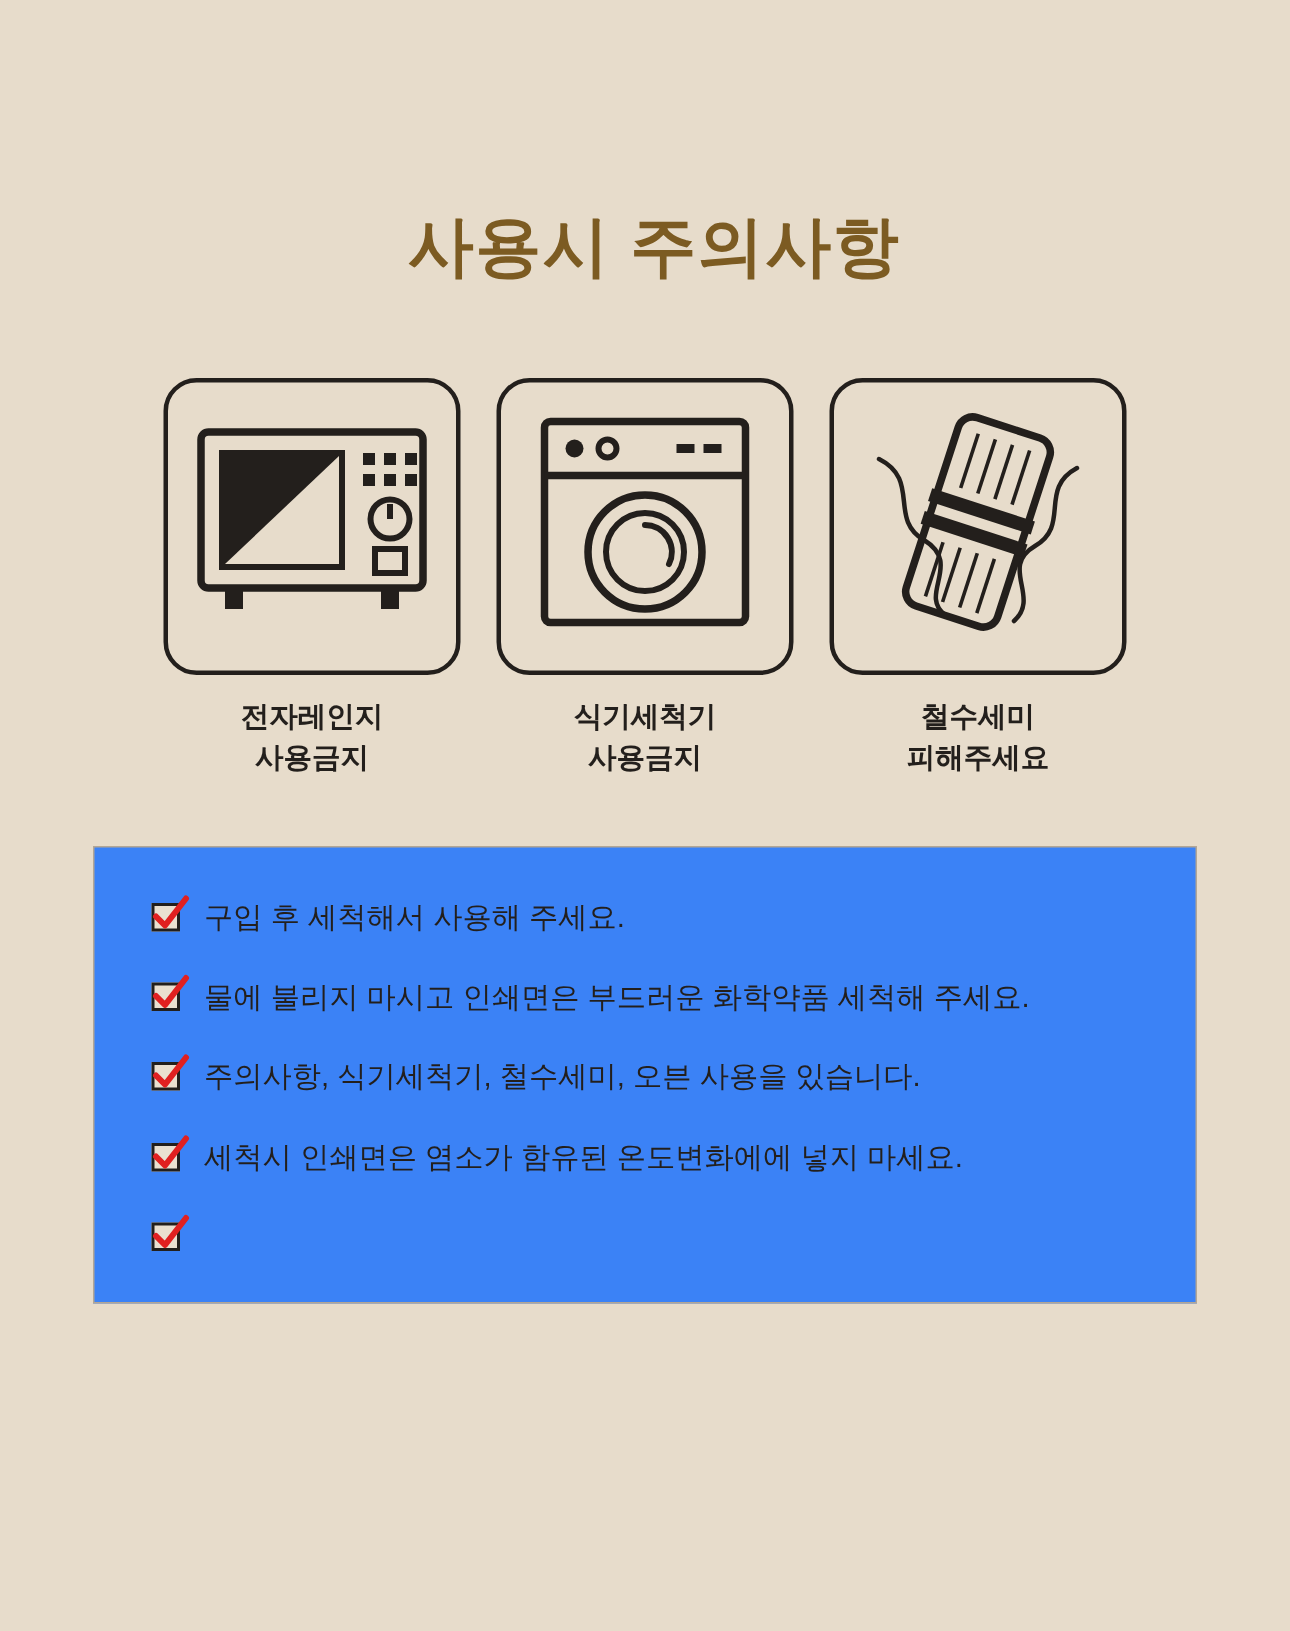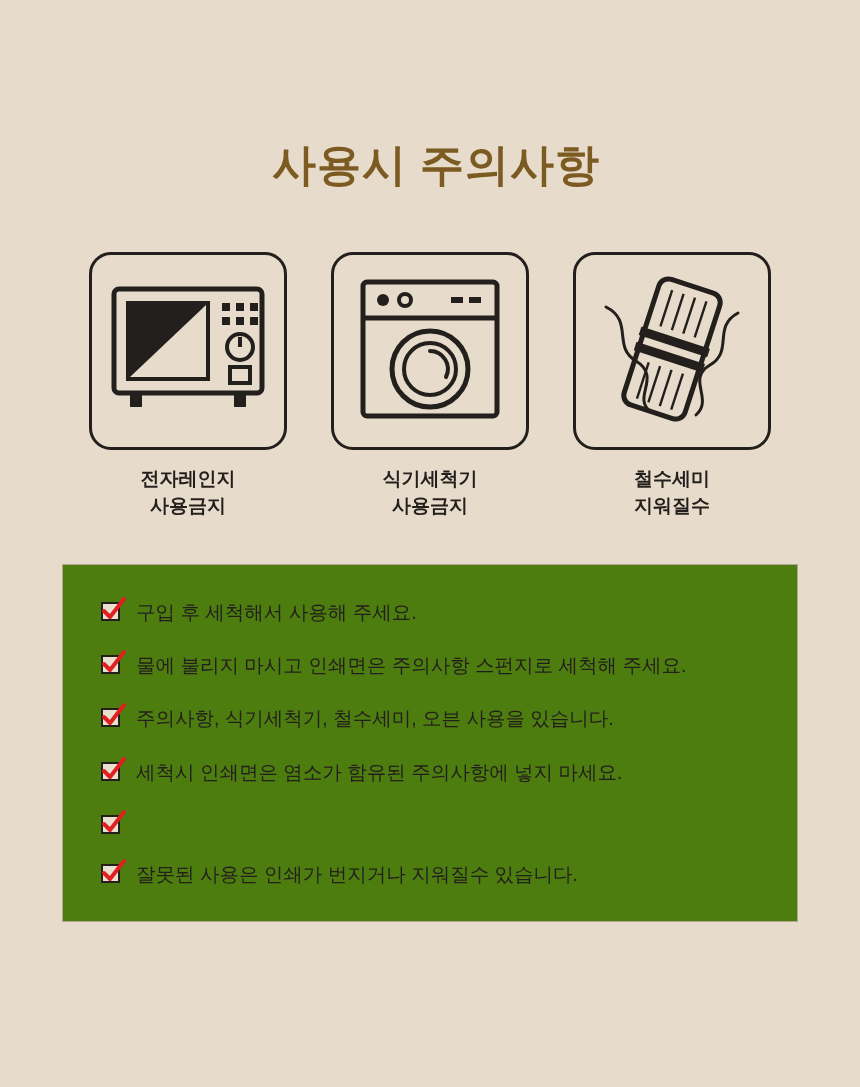--- a/index.html
+++ b/index.html
@@ -30,21 +30,21 @@
     color: #7c5b22;
     padding-top: 112px;
     line-height: 1.1;
     padding-left: 12px;
   }
 
   
   .icons {
     display: flex;
     justify-content: center;
-    gap: 42px;
+    gap: 22px;
     margin-top: 62px;
   }
   .icon-cell {
     width: 200px;
     display: flex;
     flex-direction: column;
     align-items: center;
   }
   .icon-box {
     width: 198px;
@@ -66,21 +66,21 @@
     color: #231f1c;
     white-space: pre-line;
   }
 
   
   .notes {
     margin: 44px auto 0 auto;
     width: 736px;
     box-sizing: border-box;
     border: 1.5px solid #b3a694;
-    background: #4d7c0f;
+    background: #3b82f6;
     padding: 34px 16px 30px 38px;
   }
   .note-row {
     display: flex;
     align-items: flex-start;
     margin-bottom: 27px;
   }
   .note-row:last-child { margin-bottom: 4px; }
 
   .check {
@@ -185,68 +185,60 @@
                 <line x1="62" y1="100" x2="62" y2="138"></line>
                 <line x1="74" y1="100" x2="74" y2="138"></line>
                 <line x1="86" y1="100" x2="86" y2="138"></line>
                 <line x1="98" y1="100" x2="98" y2="138"></line>
               </g>
             </g>
           </svg>
         </span>
       </div>
       <div class="icon-caption">철수세미
-지워질수</div>
+피해주세요</div>
     </div>
 
   </div>
 
   <div class="notes" id="notes-panel">
       <div class="note-row">
         <span class="check">
           <svg viewBox="0 0 28 28">
             <path d="M5 15 L11 21 L25 3" fill="none" stroke="#e02020" stroke-width="4" stroke-linecap="round" stroke-linejoin="round"></path>
           </svg>
         </span>
         <span class="note-text"><span>구입 후 세척해서 사용해 주세요.</span></span>
       </div>
       <div class="note-row">
         <span class="check">
           <svg viewBox="0 0 28 28">
             <path d="M5 15 L11 21 L25 3" fill="none" stroke="#e02020" stroke-width="4" stroke-linecap="round" stroke-linejoin="round"></path>
           </svg>
         </span>
-        <span class="note-text"><b>물에 불리지 마시고</b><span> 인쇄면은 주의사항 스펀지로 세척해 주세요.</span></span>
+        <span class="note-text"><b>물에 불리지 마시고</b><span> 인쇄면은 부드러운 화학약품 세척해 주세요.</span></span>
       </div>
       <div class="note-row">
         <span class="check">
           <svg viewBox="0 0 28 28">
             <path d="M5 15 L11 21 L25 3" fill="none" stroke="#e02020" stroke-width="4" stroke-linecap="round" stroke-linejoin="round"></path>
           </svg>
         </span>
         <span class="note-text"><b>주의사항, 식기세척기, 철수세미, 오븐</b><span> 사용을 있습니다.</span></span>
       </div>
       <div class="note-row">
         <span class="check">
           <svg viewBox="0 0 28 28">
             <path d="M5 15 L11 21 L25 3" fill="none" stroke="#e02020" stroke-width="4" stroke-linecap="round" stroke-linejoin="round"></path>
           </svg>
         </span>
-        <span class="note-text"><span>세척시 인쇄면은 염소가 함유된 </span><b>주의사항</b><span>에 넣지 마세요.</span></span>
-      </div>
-      <div class="note-row">
-        <span class="check">
-          <svg viewBox="0 0 28 28">
-            <path d="M5 15 L11 21 L25 3" fill="none" stroke="#e02020" stroke-width="4" stroke-linecap="round" stroke-linejoin="round"></path>
-          </svg>
-        </span>
-      </div>
-      <div class="note-row">
-        <span class="check">
-          <svg viewBox="0 0 28 28">
-            <path d="M5 15 L11 21 L25 3" fill="none" stroke="#e02020" stroke-width="4" stroke-linecap="round" stroke-linejoin="round"></path>
-          </svg>
-        </span>
-        <span class="note-text"><span>잘못된 사용은 인쇄가 번지거나 지워질수 있습니다.</span></span>
+        <span class="note-text"><span>세척시 인쇄면은 염소가 함유된 </span><b>온도변화에</b><span>에 넣지 마세요.</span></span>
+      </div>
+      <div class="note-row">
+        <span class="check">
+          <svg viewBox="0 0 28 28">
+            <path d="M5 15 L11 21 L25 3" fill="none" stroke="#e02020" stroke-width="4" stroke-linecap="round" stroke-linejoin="round"></path>
+          </svg>
+        </span>
       </div>
     </div>
 
 </div>
 
 </body></html>

